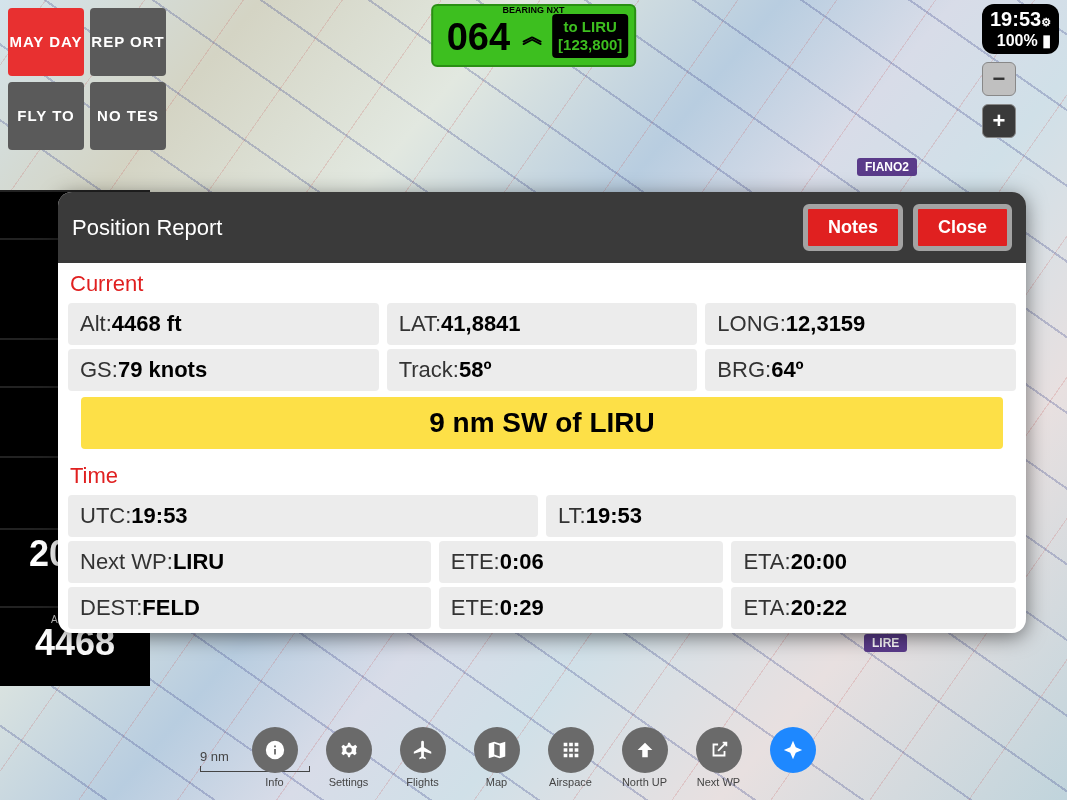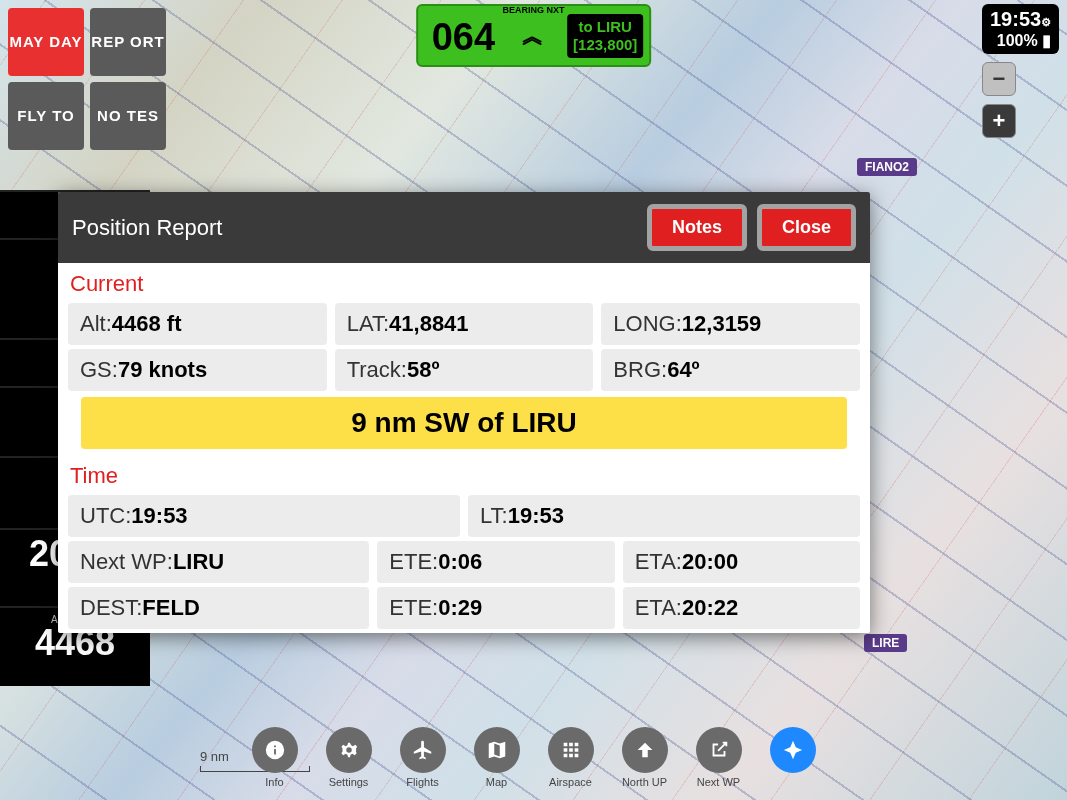--- a/index.html
+++ b/index.html
@@ -4,36 +4,36 @@
 <style>
 *{box-sizing:border-box;margin:0;padding:0;font-family:Arial,Helvetica,sans-serif}
 body{width:1067px;height:800px;overflow:hidden;position:relative;background:#b8cde0}
 .map-bg{position:absolute;inset:0;background:linear-gradient(130deg,#d4e4ec 0%,#d4d4c4 15%,#e2e8e0 30%,#b8cde0 45%,#d8dce8 55%,#d0e0e8 65%,#e8e0e0 80%,#c0d4dc 100%);z-index:0}
 .map-bg::before{content:"";position:absolute;inset:0;background-image:repeating-linear-gradient(35deg,transparent 0,transparent 60px,rgba(75,84,148,0.3) 60px,rgba(75,84,148,0.3) 62px),repeating-linear-gradient(-55deg,transparent 0,transparent 80px,rgba(200,90,90,0.2) 80px,rgba(200,90,90,0.2) 81px)}
 .map-label{position:absolute;background:#5a3b8a;color:#fff;font-size:12px;padding:2px 8px;border-radius:3px;font-weight:bold;z-index:1}
 .top-left-btns{position:absolute;top:8px;left:8px;display:grid;grid-template-columns:1fr 1fr;gap:6px;z-index:10}
 .sq-btn{width:76px;height:68px;display:flex;align-items:center;justify-content:center;text-align:center;color:#fff;font-weight:bold;font-size:15px;letter-spacing:1px;border-radius:4px;line-height:1.3;cursor:pointer}
 .sq-red{background:#e83030}
 .sq-gray{background:#5a5a5a}
-.bearing-box{position:absolute;top:4px;left:50%;transform:translateX(-50%);background:#3dbf1f;border-radius:6px;padding:4px 6px;display:flex;align-items:center;gap:23px;z-index:10;border:2px solid #2a8f14}
+.bearing-box{position:absolute;top:4px;left:50%;transform:translateX(-50%);background:#3dbf1f;border-radius:6px;padding:4px 6px;display:flex;align-items:center;gap:8px;z-index:10;border:2px solid #2a8f14}
 .bearing-label{position:absolute;top:-1px;left:50%;transform:translateX(-50%);font-size:9px;font-weight:bold;color:#000}
 .bearing-val{font-size:38px;font-weight:900;color:#000;padding:6px 4px 2px 8px}
 .bearing-arrows{font-size:22px;color:#000;font-weight:bold;line-height:0.8}
 .bearing-dest{background:#000;color:#3dbf1f;padding:4px 6px;border-radius:4px;font-size:15px;font-weight:bold;text-align:center;line-height:1.2}
 .top-right{position:absolute;top:4px;right:8px;z-index:10}
-.clock-box{background:#000;color:#fff;border-radius:6px;padding:4px 8px;text-align:right;font-weight:bold}
+.clock-box{background:#000;color:#fff;border-radius:12px;padding:4px 8px;text-align:right;font-weight:bold}
 .clock-time{font-size:20px}
 .clock-bat{font-size:16px}
 .zoom-btn{width:34px;height:34px;background:#c0c0c0;border-radius:6px;display:flex;align-items:center;justify-content:center;font-size:22px;font-weight:bold;color:#333;margin-top:8px;cursor:pointer;border:1px solid #888}
 .zoom-plus{background:#3a3a3a;color:#fff}
 .left-gauges{position:absolute;left:0;top:190px;width:150px;z-index:5}
 .gauge{background:#000;color:#fff;padding:6px 8px;border-top:2px solid #222;text-align:center}
 .gauge-label{font-size:10px;letter-spacing:1px;color:#ccc}
 .gauge-val{font-size:36px;font-weight:bold;line-height:1}
-.dialog{position:absolute;top:192px;left:58px;width:812px;background:#fff;border-radius:2px;box-shadow:0 4px 20px rgba(0,0,0,0.5);z-index:20;overflow:hidden}
+.dialog{position:absolute;top:192px;left:58px;width:968px;background:#fff;border-radius:14px;box-shadow:0 4px 20px rgba(0,0,0,0.5);z-index:20;overflow:hidden}
 .dlg-header{background:#3a3a3a;color:#fff;padding:12px 14px;display:flex;align-items:center;font-size:22px}
 .dlg-header .title{flex:1}
 .dlg-btn{background:#e02020;border:5px solid #a3a3a3;color:#fff;font-size:18px;font-weight:bold;padding:8px 20px;border-radius:6px;margin-left:10px;cursor:pointer}
 .section-h{color:#e02020;font-size:22px;font-weight:400;padding:8px 12px 6px}
 .data-row{display:flex;gap:8px;padding:0 10px;margin-bottom:4px}
 .cell{background:#ececec;border-radius:4px;padding:8px 12px;font-size:22px;flex:1;display:flex;}
 .cell .lbl{color:#333}
 .cell .val{font-weight:bold}
 .pos-banner{background:#fde047;text-align:center;font-size:28px;font-weight:bold;padding:10px;margin:6px 23px;border-radius:4px;color:#000}
 .bottom-bar{position:absolute;bottom:12px;left:50%;transform:translateX(-50%);display:flex;gap:28px;z-index:15}

